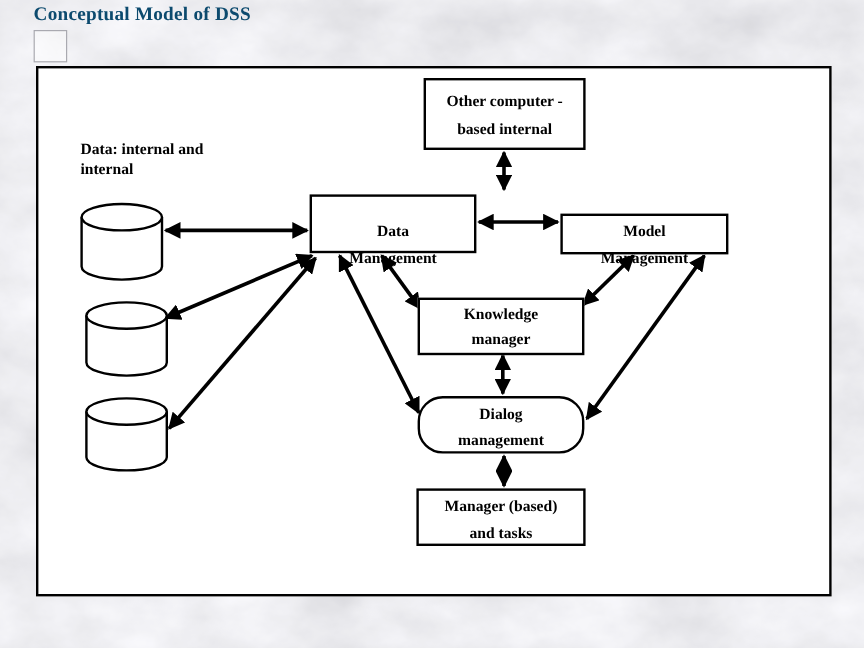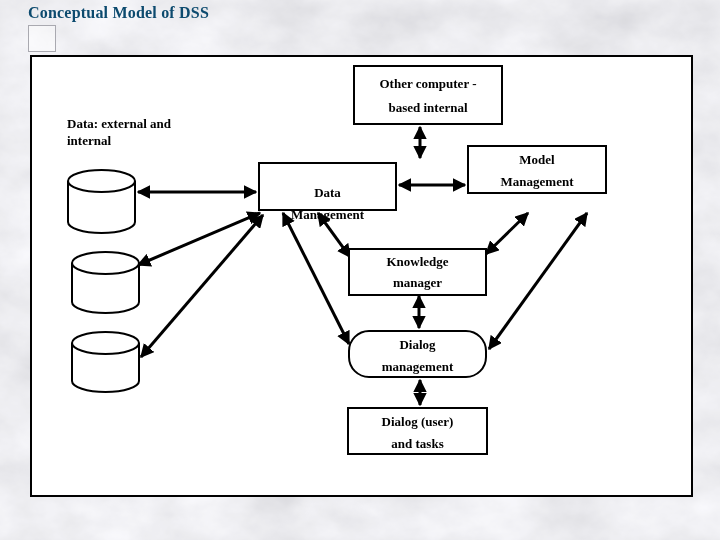--- a/index.html
+++ b/index.html
@@ -22,24 +22,24 @@
   .panel {
     position:absolute; left:30px; top:55px; width:663px; height:442px; z-index:1;
     background:#ffffff; border:2px solid #000000;
   }
   .diagram-svg { position:absolute; left:0; top:0; }
   .node {
     position:absolute; background:#ffffff; border:2px solid #000000;
     text-align:center; font-weight:bold; font-size:13px; color:#000000;
   }
   .node .l { line-height:22px; }
-  .node-other { left:321px; top:8px; width:150px; height:60px; padding-top:5px; }
+  .node-other { left:321px; top:8px; width:135px; height:60px; padding-top:5px; }
   .node-other .l { line-height:24px; }
   .node-data  { left:226px; top:105px; width:139px; height:49px; padding-top:18px; }
-  .node-model { left:435px; top:88px; width:140px; height:49px; padding-top:2px; }
+  .node-model { left:435px; top:121px; width:140px; height:34px; padding-top:2px; }
   .node-knowledge { left:316px; top:191px; width:139px; height:48px; padding-top:1px; }
   .node-knowledge .l { line-height:21px; }
   .node-dialog { left:316px; top:273px; width:139px; height:48px; padding-top:2px;border-radius:21px; }
   .node-manager { left:315px; top:350px; width:141px; height:48px; padding-top:2px; }
   .data-sources-label {
     position:absolute; left:35px; top:58px; width:160px;
     font-size:13px; font-weight:bold; color:#000000; line-height:17px; text-align:left;
   }
 </style>
 </head>
@@ -95,21 +95,21 @@
         <ellipse cx="73.5" cy="206" rx="33.5" ry="11"></ellipse>
       </g>
       <g>
         <path d="M40,286 L40,324 A33.5,11 0 0 0 107,324 L107,286"></path>
         <ellipse cx="73.5" cy="286" rx="33.5" ry="11"></ellipse>
       </g>
     </g>
   </svg>
 
   <div class="data-sources-label">
-    <div>Data: external and</div>
+    <div>Data: internal and</div>
     <div>internal</div>
   </div>
 
   <div class="node node-other">
     <div class="l">Other computer -</div>
     <div class="l">based internal</div>
   </div>
 
   <div class="node node-data">
     <div class="l">Data</div>
@@ -125,17 +125,17 @@
     <div class="l">Knowledge</div>
     <div class="l">manager</div>
   </div>
 
   <div class="node node-dialog">
     <div class="l">Dialog</div>
     <div class="l">management</div>
   </div>
 
   <div class="node node-manager">
-    <div class="l">Dialog (user)</div>
+    <div class="l">Manager (based)</div>
     <div class="l">and tasks</div>
   </div>
 
 </div>
 
 </body></html>

